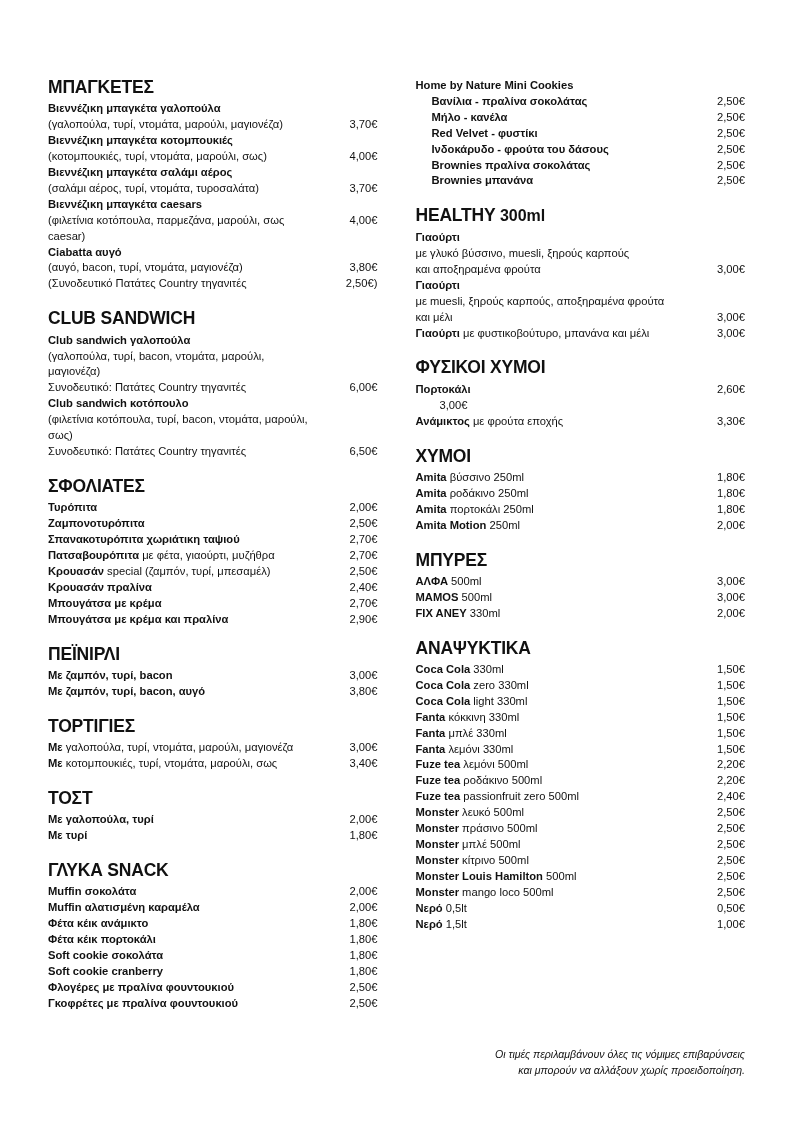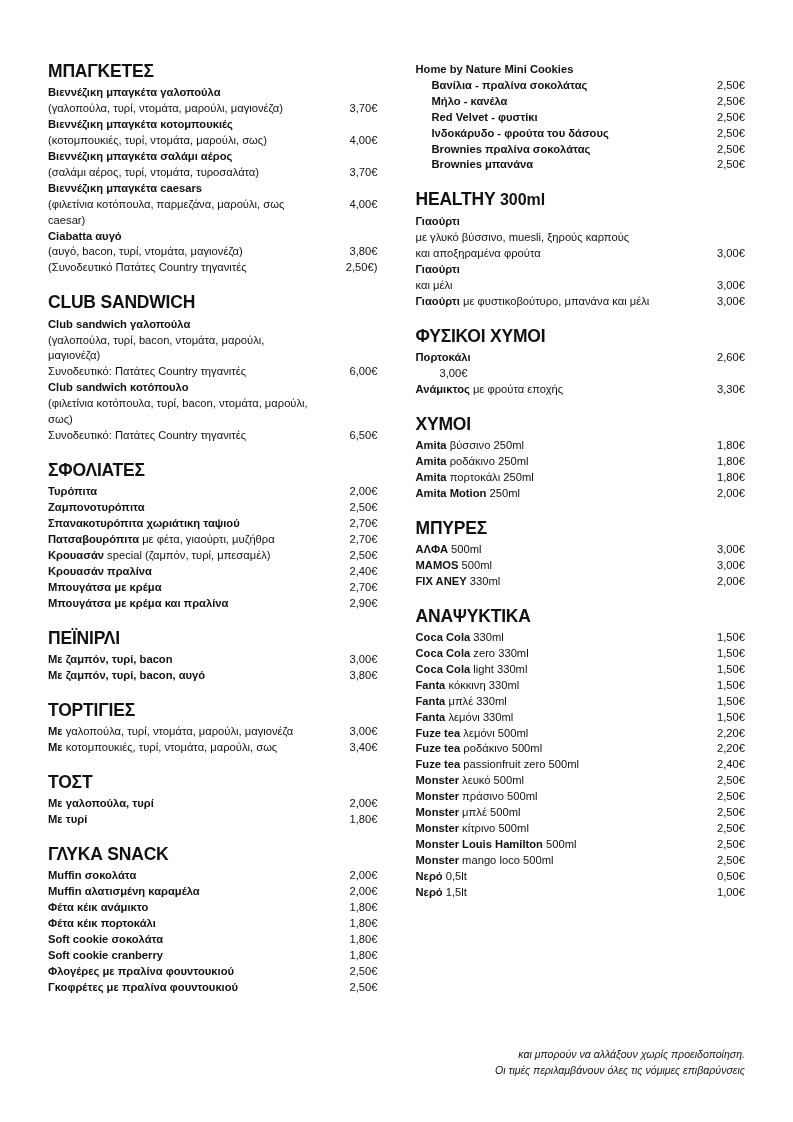--- a/index.html
+++ b/index.html
@@ -16,21 +16,21 @@
     position: absolute;
     left: 0; top: 0;
     width: 793px; height: 1122px;
     padding: 62px 48px 40px 48px;
   }
   .cols {
     display: flex;
     gap: 38px;
     align-items: flex-start;
   }
-  .col { width: 340px; }
+  .col { width: 340px; margin-top: 16px; }
 
   .sect { margin-bottom: 17px; }
   .sect-title {
     font-size: 17.5px;
     font-weight: bold;
     letter-spacing: -0.2px;
     margin: 0 0 5px 0;
     line-height: 1.05;
   }
   .sect-title .vol {
@@ -294,20 +294,24 @@
           </div>
           <div class="row">
             <span class="nm i">και αποξηραμένα φρούτα</span>
             <span class="pr">3,00€</span>
           </div>
           <div class="row">
             <span class="nm b">Γιαούρτι</span>
             <span class="pr"></span>
           </div>
           <div class="row">
+            <span class="nm i">με muesli, ξηρούς καρπούς, αποξηραμένα φρούτα</span>
+            <span class="pr"></span>
+          </div>
+          <div class="row">
             <span class="nm i">και μέλι</span>
             <span class="pr">3,00€</span>
           </div>
           <div class="row">
             <span class="nm"><span class="b">Γιαούρτι</span><span class="i"> με φυστικοβούτυρο, μπανάνα και μέλι</span></span>
             <span class="pr">3,00€</span>
           </div>
         </div>
         <div class="sect">
           <div class="sect-title">ΦΥΣΙΚΟΙ ΧΥΜΟΙ</div>
@@ -424,16 +428,16 @@
             <span class="pr">0,50€</span>
           </div>
           <div class="row">
             <span class="nm"><span class="b">Νερό</span><span class="i"> 1,5lt</span></span>
             <span class="pr">1,00€</span>
           </div>
         </div>
       </div>
   </div>
   <div class="footer">
+    <div>Οι τιμές περιλαμβάνουν όλες τις νόμιμες επιβαρύνσεις</div>
     <div>και μπορούν να αλλάξουν χωρίς προειδοποίηση.</div>
-    <div>Οι τιμές περιλαμβάνουν όλες τις νόμιμες επιβαρύνσεις</div>
   </div>
 </div>
 
 </body></html>

